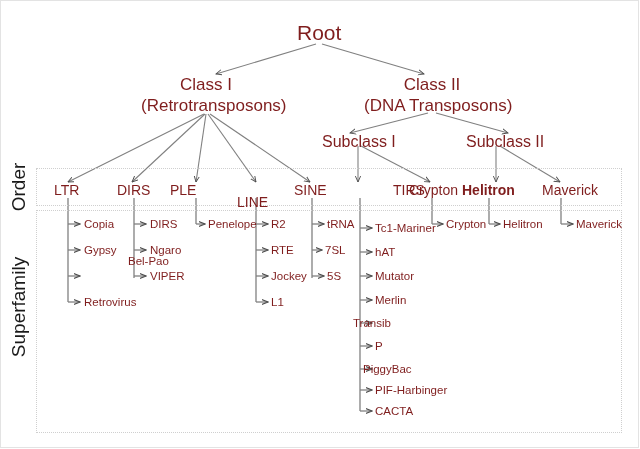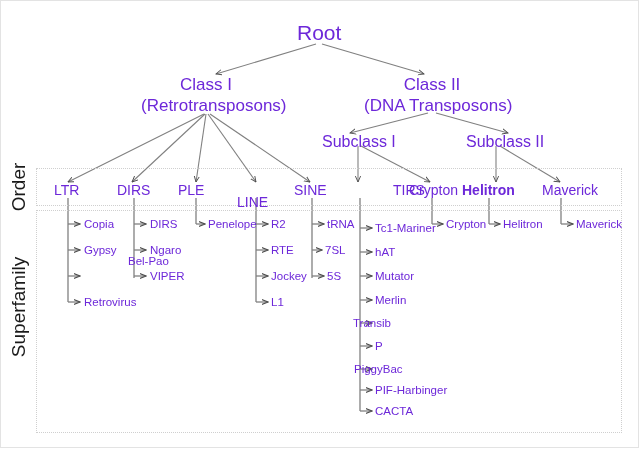--- a/index.html
+++ b/index.html
@@ -63,21 +63,21 @@
     width: 122px; height: 22px;
     line-height: 22px;
     font-size: 19px;
     text-align: center;
     transform: rotate(-90deg);
   }
 
   
   .node {
     position: absolute;
-    color: #6d28d9;
+    color: #7f1d1d;
     white-space: nowrap;
     line-height: 1;
   }
   .n-root   { font-size: 21px; }
   .n-class  { font-size: 17px; text-align: center; }
   .n-class .l2 { display:block; margin-top: 4px; }
   .n-sub    { font-size: 16px; }
   .n-order  { font-size: 14px; }
   .n-order.bold { font-weight: bold; }
   .n-fam    { font-size: 11.5px; }
@@ -195,21 +195,21 @@
   <div class="node n-class" style="left:364px; top:76px; width:136px;">
     <span class="l1">Class II</span>
     <span class="l2">(DNA Transposons)</span>
   </div>
 
   <div class="node n-sub" style="left:322px; top:134px;">Subclass I</div>
   <div class="node n-sub" style="left:466px; top:134px;">Subclass II</div>
 
   <div class="node n-order" style="left:54px; top:183px;">LTR</div>
   <div class="node n-order" style="left:117px; top:183px;">DIRS</div>
-  <div class="node n-order" style="left:178px; top:183px;">PLE</div>
+  <div class="node n-order" style="left:170px; top:183px;">PLE</div>
   <div class="node n-order" style="left:237px; top:183px;margin-top:12px;">LINE</div>
   <div class="node n-order" style="left:294px; top:183px;">SINE</div>
   <div class="node n-order" style="left:345px; top:183px;margin-left:48px;">TIRS</div>
   <div class="node n-order" style="left:409px; top:183px;">Crypton</div>
   <div class="node n-order bold" style="left:462px; top:183px;">Helitron</div>
   <div class="node n-order" style="left:542px; top:183px;">Maverick</div>
 
   <div class="node n-fam" style="left:84px; top:219px;">Copia</div>
   <div class="node n-fam" style="left:84px; top:245px;">Gypsy</div>
   <div class="node n-fam" style="left:84px; top:256px;padding-left:44px;">Bel-Pao</div>
@@ -229,21 +229,21 @@
   <div class="node n-fam" style="left:327px; top:219px;">tRNA</div>
   <div class="node n-fam" style="left:325px; top:245px;">7SL</div>
   <div class="node n-fam" style="left:327px; top:271px;">5S</div>
 
   <div class="node n-fam" style="left:375px; top:223px;">Tc1-Mariner</div>
   <div class="node n-fam" style="left:375px; top:247px;">hAT</div>
   <div class="node n-fam" style="left:375px; top:271px;">Mutator</div>
   <div class="node n-fam" style="left:375px; top:295px;">Merlin</div>
   <div class="node n-fam" style="left:353px; top:318px;">Transib</div>
   <div class="node n-fam" style="left:375px; top:341px;">P</div>
-  <div class="node n-fam" style="left:354px; top:364px;text-align:center;">PiggyBac</div>
+  <div class="node n-fam" style="left:363px; top:364px;text-align:center;">PiggyBac</div>
   <div class="node n-fam" style="left:375px; top:385px;">PIF-Harbinger</div>
   <div class="node n-fam" style="left:375px; top:406px;">CACTA</div>
 
   <div class="node n-fam" style="left:446px; top:219px;">Crypton</div>
   <div class="node n-fam" style="left:503px; top:219px;">Helitron</div>
   <div class="node n-fam" style="left:576px; top:219px;">Maverick</div>
 
 </div>
 
 </body></html>

